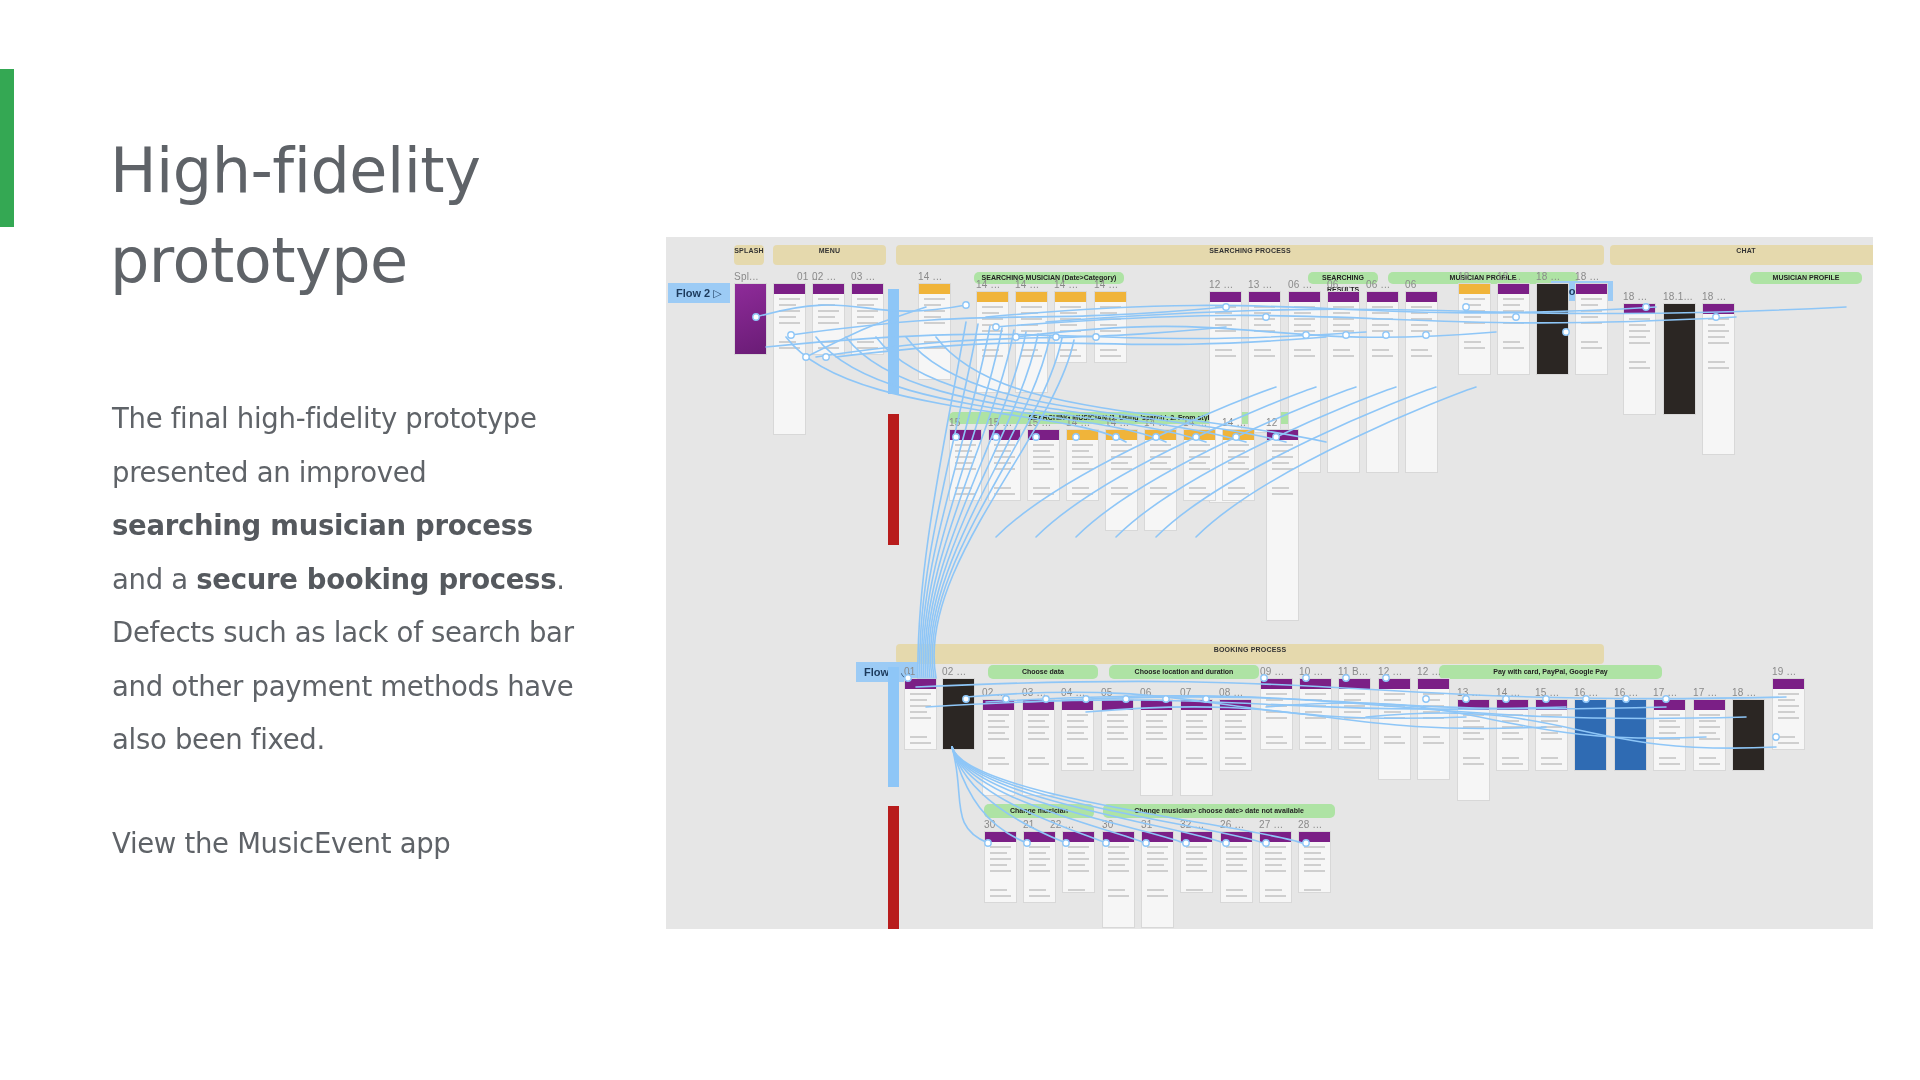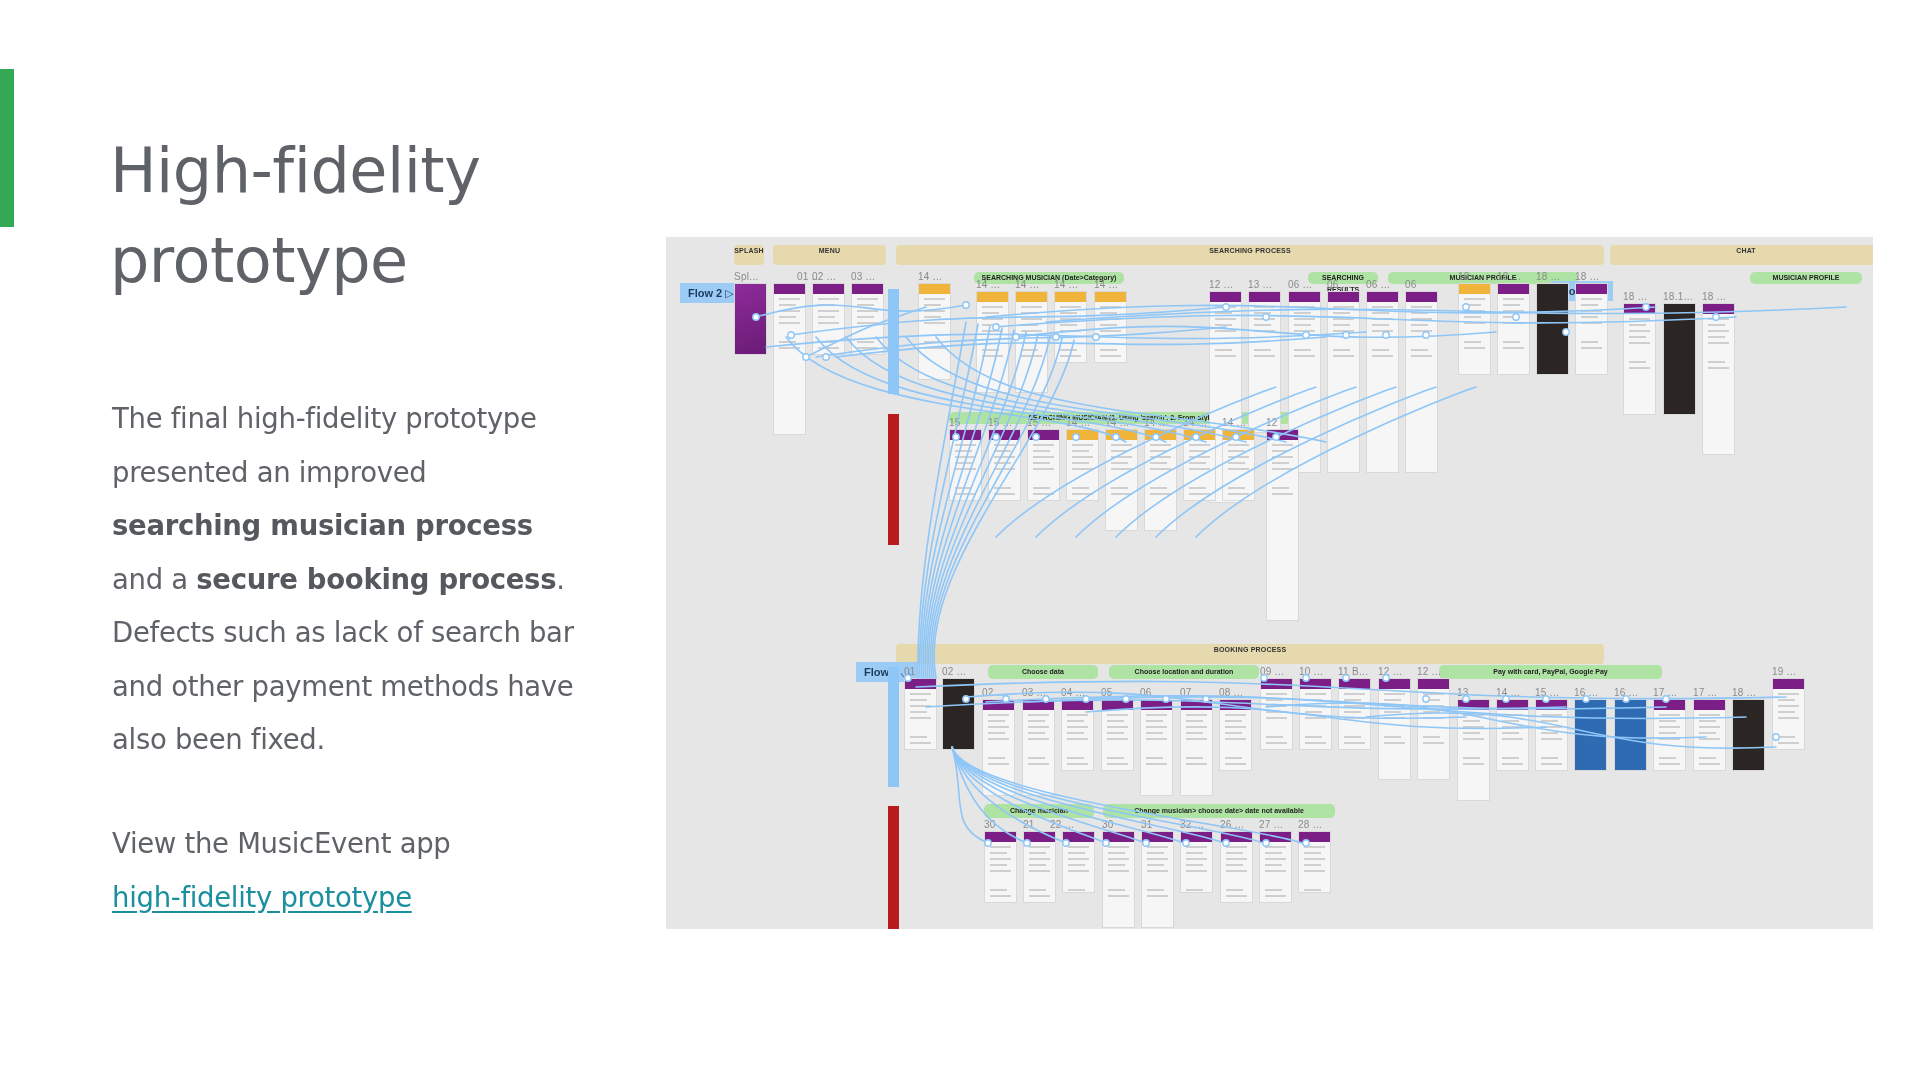--- a/index.html
+++ b/index.html
@@ -46,21 +46,20 @@
 
 <h1 class="title">
   <span>High-fidelity</span>
   <span>prototype</span>
 </h1>
 
 <div class="body-text"><span>The final high-fidelity prototype presented an improved </span><b>searching musician process</b><span> and a </span><b>secure booking process</b><span>. Defects such as lack of search bar and other payment methods have also been fixed.</span></div>
 
 <div class="cta">
   <div>View the MusicEvent app</div>
-  <a href="#">high-fidelity prototype</a>
 </div>
 
 <div class="canvas" id="canvas">
 
   <div class="section" style="left:68px;top:8px;width:30px;height:20px;line-height:12px;"><span>SPLASH</span></div>
   <div class="section" style="left:107px;top:8px;width:113px;height:20px;line-height:12px;"><span>MENU</span></div>
   <div class="section" style="left:230px;top:8px;width:708px;height:20px;line-height:12px;"><span>SEARCHING PROCESS</span></div>
   <div class="section" style="left:944px;top:8px;width:272px;height:20px;line-height:12px;"><span>CHAT</span></div>
   <div class="section" style="left:230px;top:407px;width:708px;height:20px;line-height:12px;"><span>BOOKING PROCESS</span></div>
 
@@ -68,21 +67,21 @@
   <div class="group" style="left:642px;top:35px;width:70px;height:12px;line-height:12px;"><span>SEARCHING RESULTS</span></div>
   <div class="group" style="left:722px;top:35px;width:190px;height:12px;line-height:12px;"><span>MUSICIAN PROFILE</span></div>
   <div class="group" style="left:1084px;top:35px;width:112px;height:12px;line-height:12px;"><span>MUSICIAN PROFILE</span></div>
   <div class="group" style="left:283px;top:175px;width:350px;height:12px;line-height:12px;"><span>SEARCHING MUSICIAN (1. Using 'search', 2. From styles)</span></div>
   <div class="group" style="left:322px;top:428px;width:110px;height:14px;line-height:14px;"><span>Choose data</span></div>
   <div class="group" style="left:443px;top:428px;width:150px;height:14px;line-height:14px;"><span>Choose location and duration</span></div>
   <div class="group" style="left:773px;top:428px;width:223px;height:14px;line-height:14px;"><span>Pay with card, PayPal, Google Pay</span></div>
   <div class="group" style="left:318px;top:567px;width:110px;height:14px;line-height:14px;"><span>Change musician</span></div>
   <div class="group" style="left:437px;top:567px;width:232px;height:14px;line-height:14px;"><span>Change musician&gt; choose date&gt; date not available</span></div>
 
-  <div class="flow" style="left:2px;top:46px;margin-left:12px;"><span>Flow 2</span> ▷</div>
+  <div class="flow" style="left:2px;top:46px;"><span>Flow 2</span> ▷</div>
   <div class="flow" style="left:885px;top:44px;"><span>Flow 3</span> ▷</div>
   <div class="flow" style="left:190px;top:425px;"><span>Flow 1</span> ◡</div>
 
   <div class="vbar blue" style="left:222px;top:52px;height:105px;"></div>
   <div class="vbar red" style="left:222px;top:177px;height:131px;"></div>
   <div class="vbar blue" style="left:222px;top:430px;height:120px;"></div>
   <div class="vbar red" style="left:222px;top:569px;height:123px;"></div>
 
   <div id="frames">
       <div class="flabel" style="left: 68px; top: 34px;">Spl...</div>

